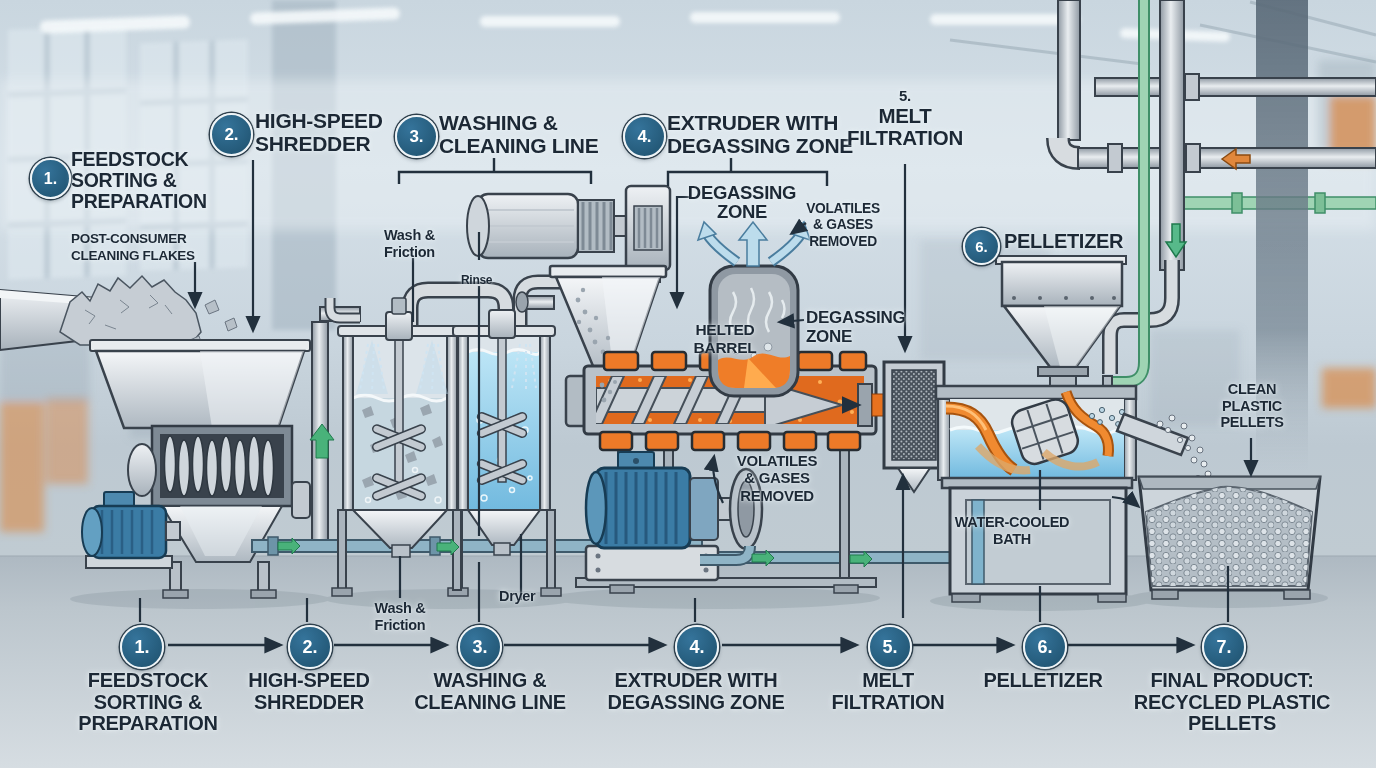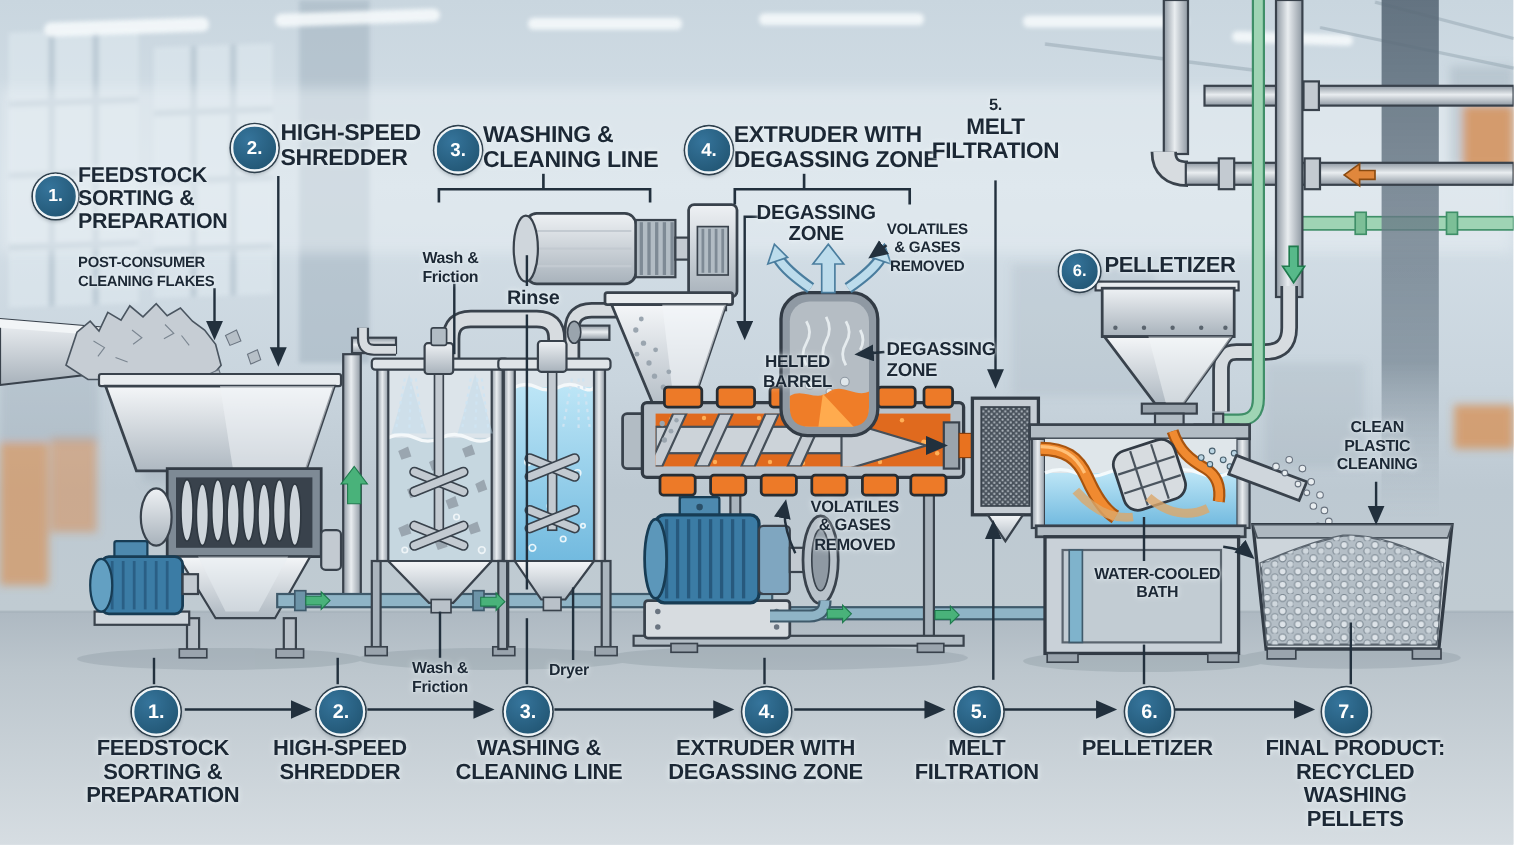--- a/index.html
+++ b/index.html
@@ -671,29 +671,29 @@
 REMOVED</div>
 <div class="lbl ctr" style="left:640px;top:321px;width:80px;font-size:15.5px;line-height:1.15;margin-left:45px;">HELTED
 BARREL</div>
 <div class="lbl" style="left:806px;top:309px;font-size:17px;line-height:1.1;">DEGASSING
 ZONE</div>
 <div class="lbl ctr" style="left:727px;top:452px;width:100px;font-size:15px;line-height:1.15;">VOLATILES
 &amp; GASES
 REMOVED</div>
 <div class="lbl" style="left:384px;top:227px;font-size:14.5px;line-height:1.2;">Wash &amp;
 Friction</div>
-<div class="lbl" style="left:461px;top:261px;font-size:18px;">Rinse</div>
+<div class="lbl" style="left:461px;top:274px;font-size:12px;">Rinse</div>
 <div class="lbl ctr" style="left:1206px;top:381px;width:92px;font-size:14.5px;line-height:1.15;">CLEAN
 PLASTIC
-CLEANING</div>
-<div class="lbl ctr" style="left:990px;top:514px;width:124px;font-size:14.5px;line-height:1.15;">WATER-COOLED
+PELLETS</div>
+<div class="lbl ctr" style="left:950px;top:514px;width:124px;font-size:14.5px;line-height:1.15;">WATER-COOLED
 BATH</div>
 <div class="lbl ctr" style="left:368px;top:600px;width:64px;font-size:14.5px;line-height:1.2;">Wash &amp;
 Friction</div>
-<div class="lbl" style="left:499px;top:603px;font-size:14.5px;">Dryer</div>
+<div class="lbl" style="left:499px;top:589px;font-size:14.5px;">Dryer</div>
 
 <div class="b" style="left:120px;top:625px;width:40px;height:40px;font-size:18px;">1.</div>
 <div class="b" style="left:288px;top:625px;width:40px;height:40px;font-size:18px;">2.</div>
 <div class="b" style="left:458px;top:625px;width:40px;height:40px;font-size:18px;">3.</div>
 <div class="b" style="left:675px;top:625px;width:40px;height:40px;font-size:18px;">4.</div>
 <div class="b" style="left:868px;top:625px;width:40px;height:40px;font-size:18px;">5.</div>
 <div class="b" style="left:1023px;top:625px;width:40px;height:40px;font-size:18px;">6.</div>
 <div class="b" style="left:1202px;top:625px;width:40px;height:40px;font-size:18px;">7.</div>
 
 <div class="lbl ctr" style="left:63px;top:670px;width:170px;font-size:20px;">FEEDSTOCK
@@ -702,16 +702,16 @@
 <div class="lbl ctr" style="left:224px;top:670px;width:170px;font-size:20px;">HIGH-SPEED
 SHREDDER</div>
 <div class="lbl ctr" style="left:405px;top:670px;width:170px;font-size:20px;">WASHING &amp;
 CLEANING LINE</div>
 <div class="lbl ctr" style="left:601px;top:670px;width:190px;font-size:20px;">EXTRUDER WITH
 DEGASSING ZONE</div>
 <div class="lbl ctr" style="left:818px;top:670px;width:140px;font-size:20px;">MELT
 FILTRATION</div>
 <div class="lbl ctr" style="left:958px;top:670px;width:170px;font-size:20px;">PELLETIZER</div>
 <div class="lbl ctr" style="left:1130px;top:670px;width:204px;font-size:20px;">FINAL PRODUCT:
-RECYCLED WASHING
+RECYCLED PLASTIC
 PELLETS</div>
 
 </div>
 
 </body></html>

